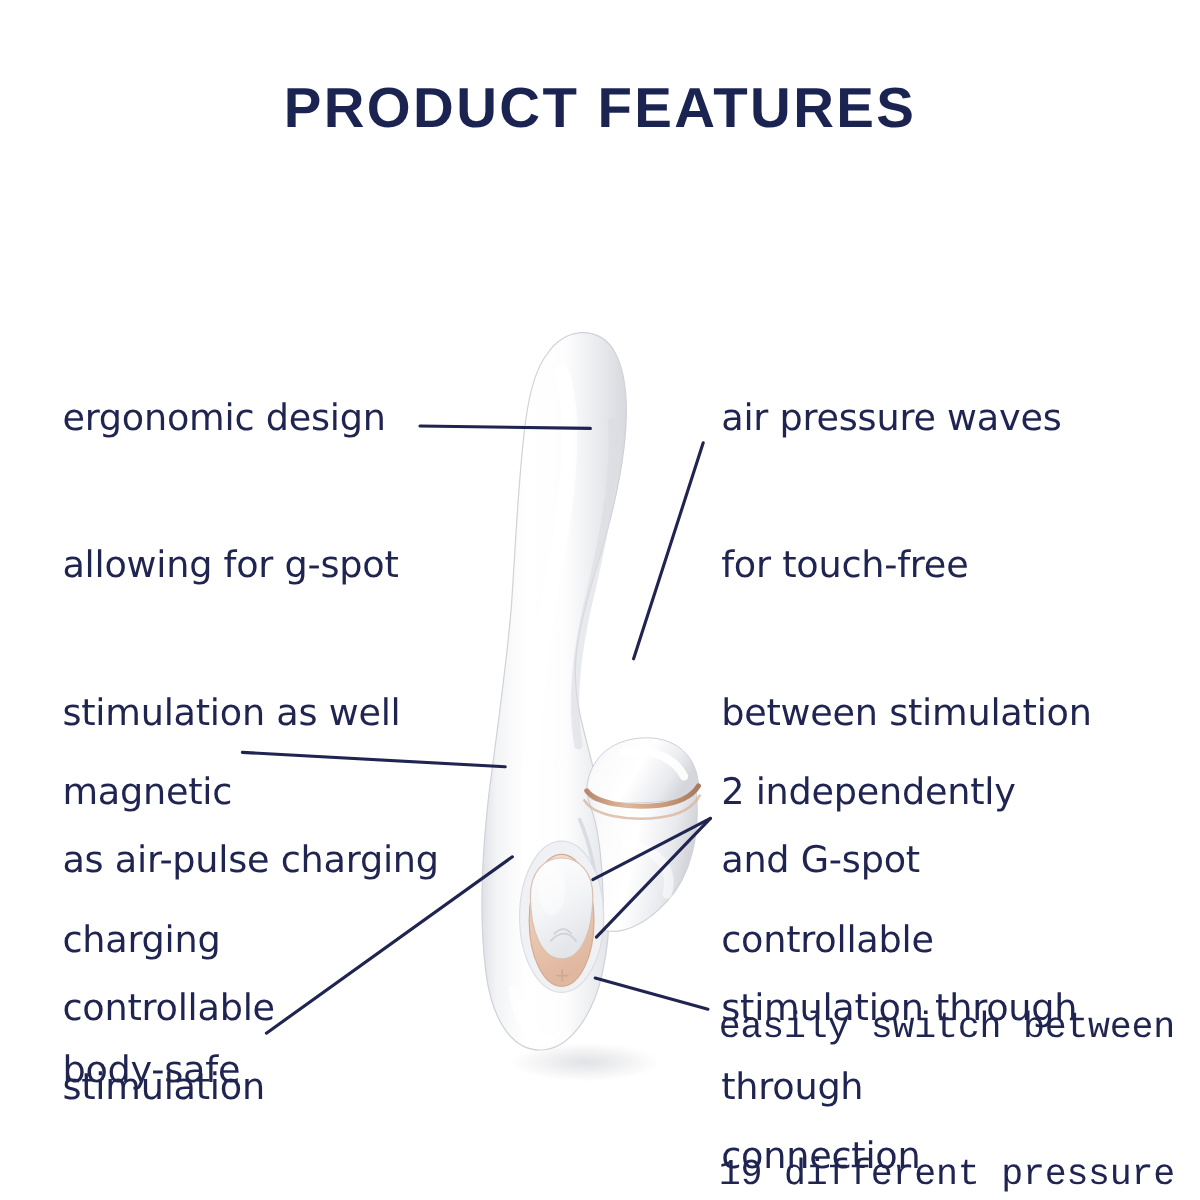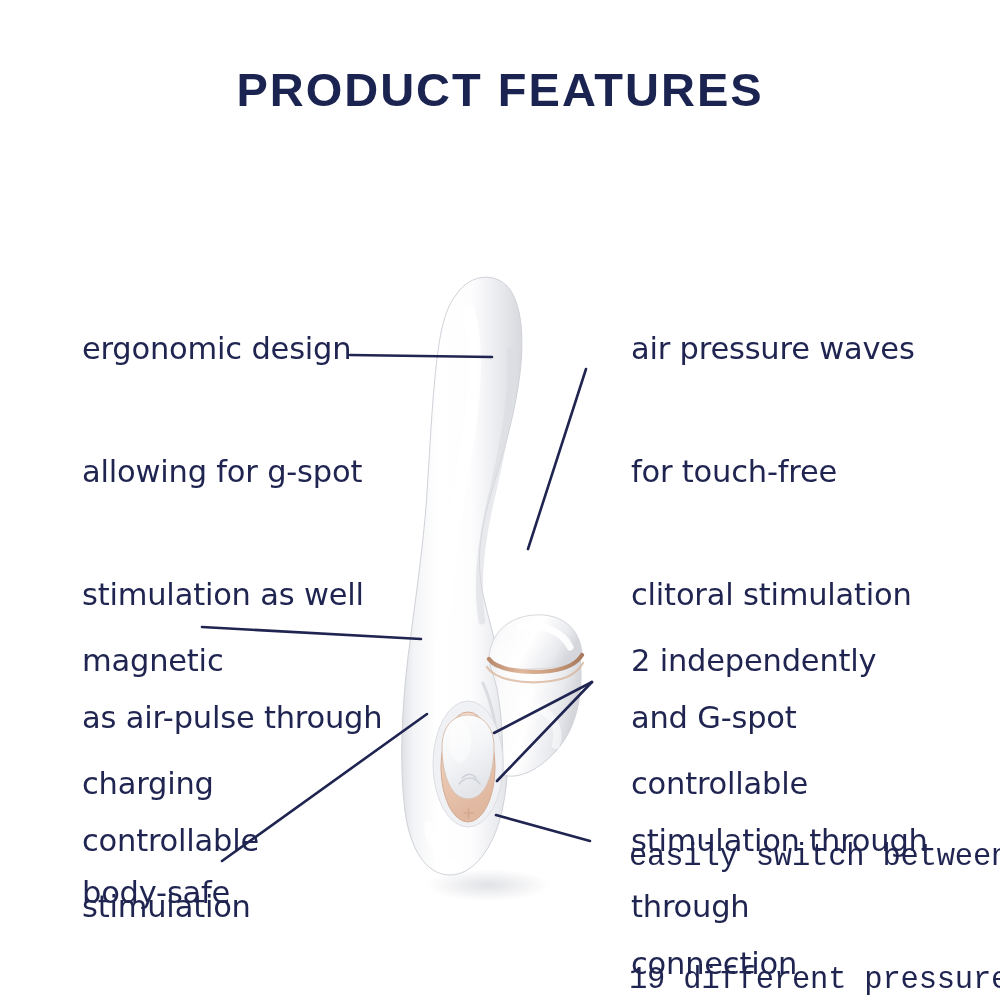--- a/index.html
+++ b/index.html
@@ -26,21 +26,20 @@
   
   .callout{
     position:absolute;
     color:#1f2450;
     font-size:30.5px;
     line-height:41px;
     font-family:"DejaVu Sans", sans-serif;
     font-weight:400;
     letter-spacing:-0.2px;
     white-space:pre;
-    margin-left:30px;
   }
   .callout .ln{display:block;}
 
   #c-ergonomic{left:52px;top:246px;}
   #c-magnetic{left:52px;top:558px;}
   #c-silicone{left:52px;top:790px;}
   #c-airpressure{left:601px;top:246px;}
   #c-motors{left:601px;top:558px;}
   #c-settings{left:599px;top:755px;}
   #c-settings .ln{text-align:left;font-family:Liberation Mono, monospace;}
@@ -179,39 +178,39 @@
       <line x1="592" y1="682" x2="494" y2="733"></line>
       <line x1="592" y1="682" x2="497" y2="781"></line>
       <line x1="590" y1="841" x2="496" y2="815"></line>
     </g>
   </svg>
 
   <div class="callout" id="c-ergonomic">
     <span class="ln">ergonomic design</span>
     <span class="ln">allowing for g-spot</span>
     <span class="ln">stimulation as well</span>
-    <span class="ln">as air-pulse through</span>
+    <span class="ln">as air-pulse charging</span>
     <span class="ln">controllable</span>
   </div>
 
   <div class="callout" id="c-magnetic">
     <span class="ln">magnetic</span>
     <span class="ln">charging</span>
     <span class="ln">stimulation</span>
   </div>
 
   <div class="callout" id="c-silicone">
     <span class="ln">body-safe</span>
     
   </div>
 
   <div class="callout" id="c-airpressure">
     <span class="ln">air pressure waves</span>
     <span class="ln">for touch-free</span>
-    <span class="ln">clitoral stimulation</span>
+    <span class="ln">between stimulation</span>
     <span class="ln">and G-spot</span>
     <span class="ln">stimulation through</span>
     <span class="ln">connection</span>
   </div>
 
   <div class="callout" id="c-motors">
     <span class="ln">2 independently</span>
     <span class="ln">controllable</span>
     <span class="ln">through</span>
   </div>

